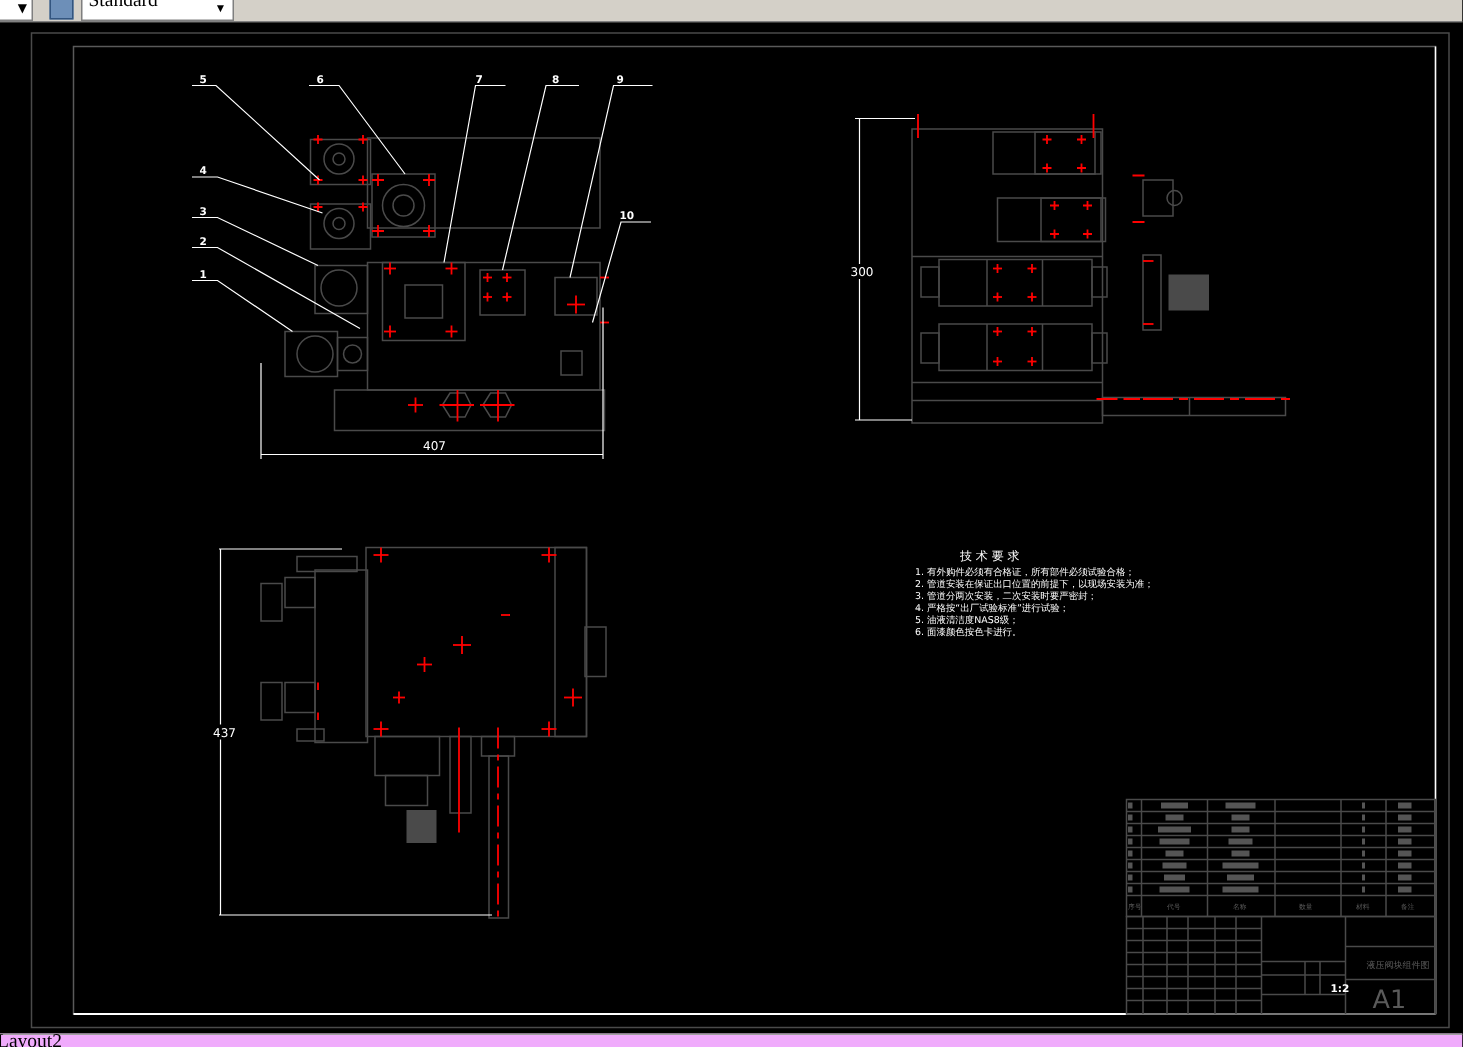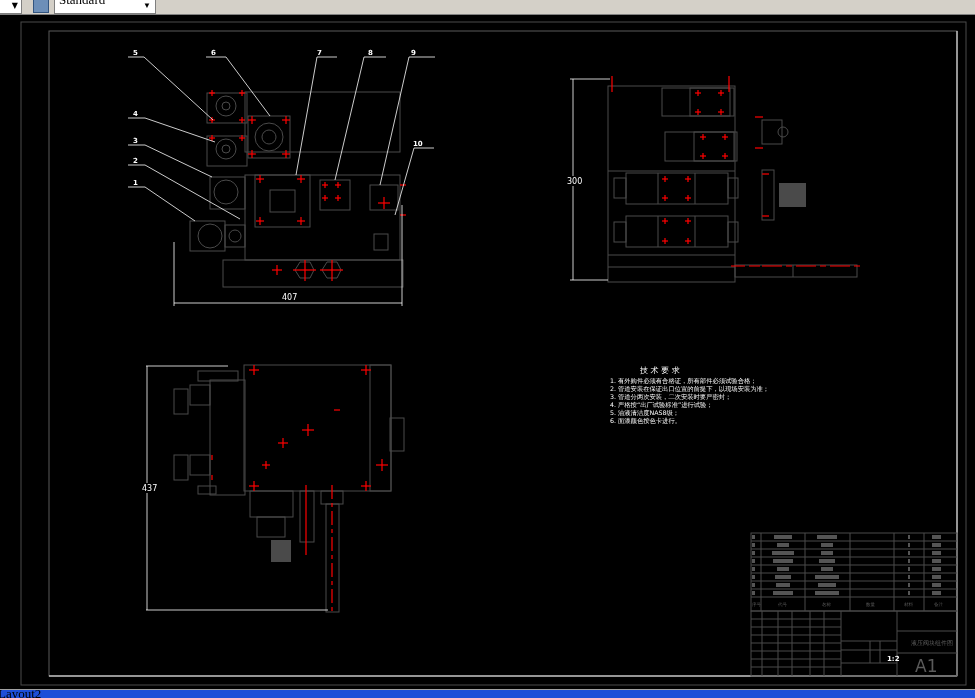--- a/index.html
+++ b/index.html
@@ -5,21 +5,21 @@
   html,body{margin:0;padding:0;}
   body{width:975px;height:698px;overflow:hidden;background:#000;font-family:"DejaVu Sans",sans-serif;position:relative;}
   .toolbar{position:absolute;left:0;top:0;width:975px;height:14px;background:#d4d0c8;border-bottom:1px solid #808080;}
   .tb-combo1{position:absolute;left:-2px;top:-4px;width:22px;height:16px;background:#fff;border:1px solid #7f7f7f;}
   .tb-combo1 .arrow{position:absolute;right:3px;top:4px;font-size:8px;color:#000;}
   .tb-icon{position:absolute;left:33px;top:-3px;width:14px;height:14px;background:#6d8fb8;border:1px solid #33557f;}
   .tb-combo2{position:absolute;left:54px;top:-4px;width:100px;height:16px;background:#fff;border:1px solid #7f7f7f;font-family:"Liberation Serif",serif;font-size:13px;line-height:14px;color:#000;}
   .tb-combo2 .txt{position:absolute;left:4px;top:-4px;}
   .tb-combo2 .arrow{position:absolute;right:4px;top:2px;font-size:8px;}
   .canvas{position:absolute;left:0;top:15px;width:975px;height:674px;background:#000;}
-  .statusbar{position:absolute;left:0;top:689px;width:975px;height:9px;background:#1d4ed8;border-top:1px solid #a0a0a0;}
+  .statusbar{position:absolute;left:0;top:689px;width:975px;height:9px;background:#f0abfc;border-top:1px solid #a0a0a0;}
   .layout-tab{position:absolute;left:-2px;top:-4px;font-family:"Liberation Serif",serif;font-size:13px;color:#000;}
   svg text{font-family:"DejaVu Sans",sans-serif;}
 </style>
 </head>
 <body>
 
 <div class="toolbar">
   <div class="tb-combo1">
     <span class="arrow">▼</span>
   </div>

